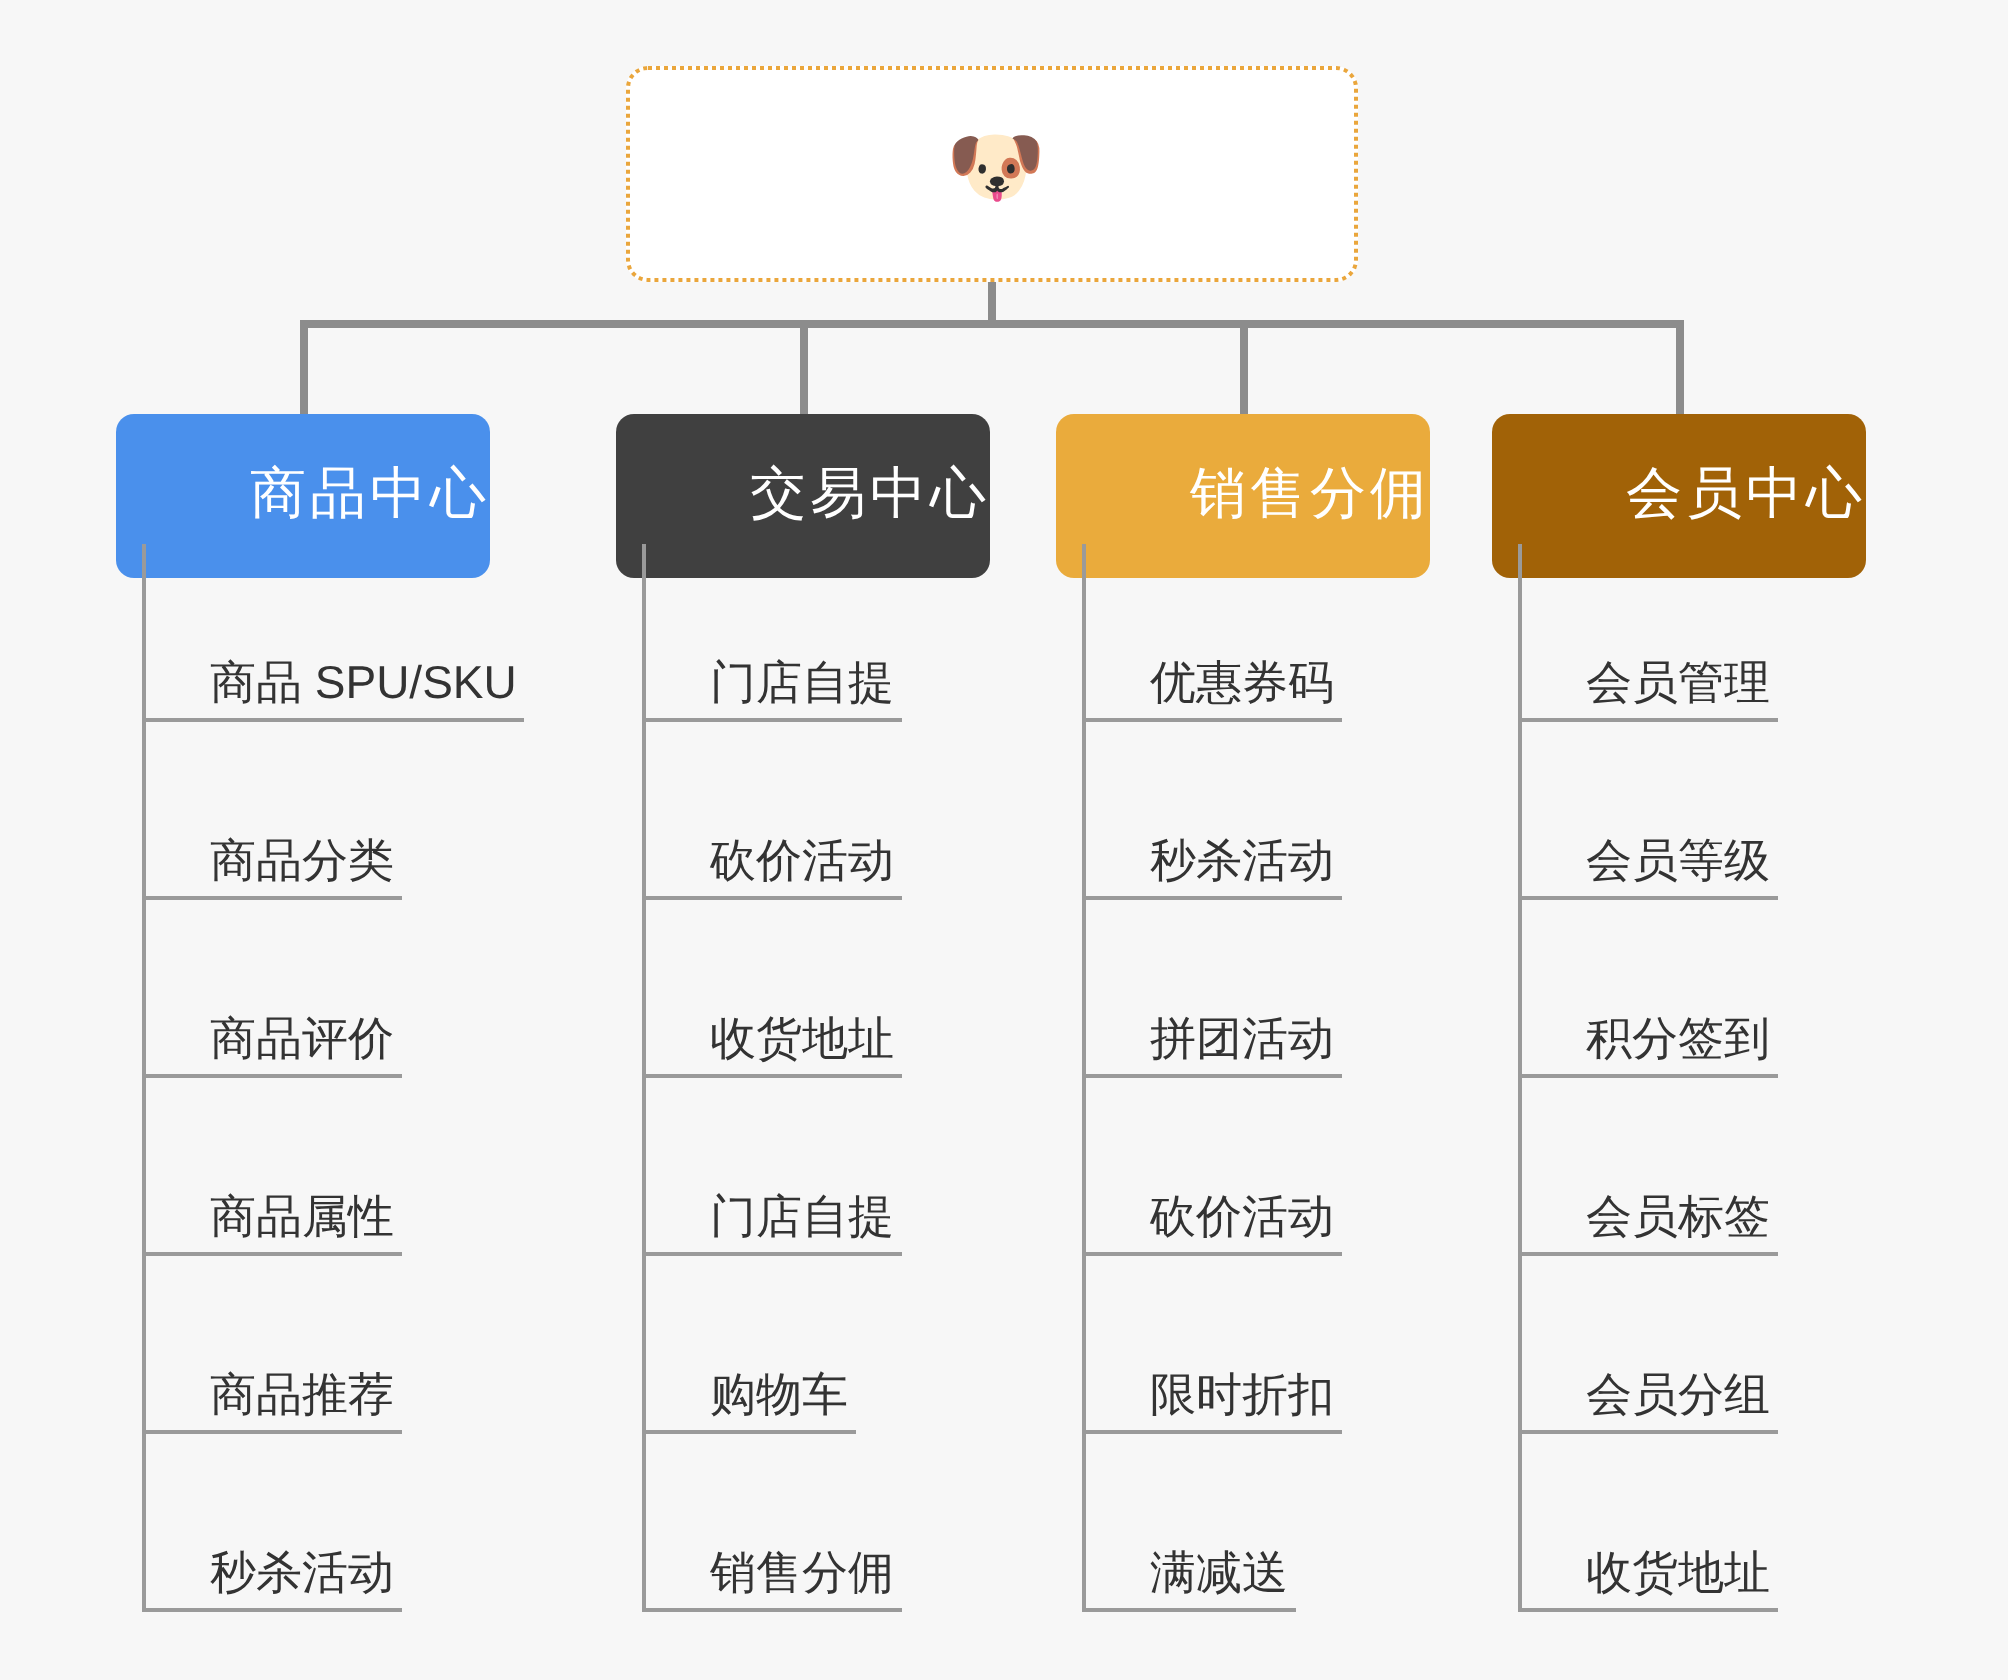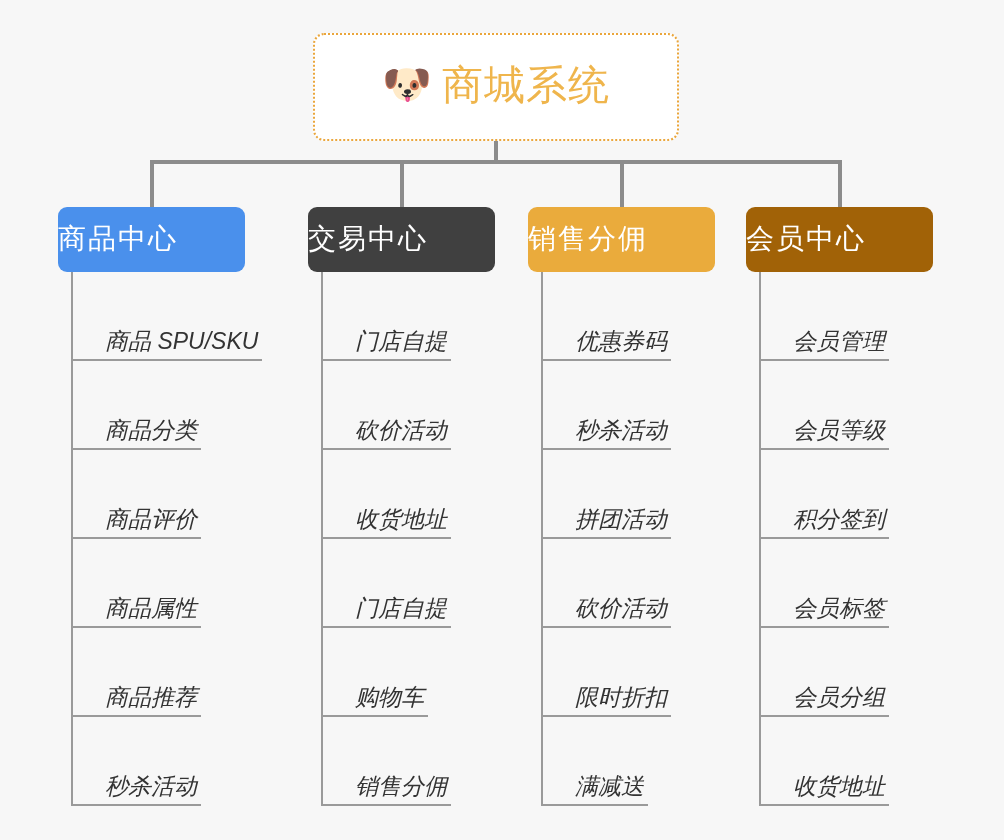--- a/index.html
+++ b/index.html
@@ -87,25 +87,25 @@
     left: 0px;
     width: 4px;
     height: 48px;
     background: #8c8c8c;
   }
   .cat-box {
     position: absolute;
     top: 47px;
     left: -92px;
     width: 187px;
-    height: 65px;
+    height: 82px;
     border-radius: 9px;
     display: flex;
     align-items: center;
-    justify-content: flex-start;
+    justify-content: flex-end;
     box-sizing: border-box;
   }
   .cat-label {
     color: #ffffff;
     font-size: 28px;
     letter-spacing: 2px;
     line-height: 1;
     white-space: nowrap;
     padding-bottom: 2px;
   }
@@ -126,40 +126,38 @@
     height: 89px;
     box-sizing: border-box;
   }
   .leaf-inner {
     position: absolute;
     left: 0;
     bottom: 0;
     padding-left: 34px;
     border-bottom: 2px solid #9a9a9a;
     display: inline-block;
-    font-style: italic;
   }
   .leaf-label {
     font-size: 23px;
     color: #333333;
     white-space: nowrap;
     line-height: 1;
     display: block;
     padding-bottom: 6px;
     padding-right: 4px;
   }
 </style>
 </head>
 <body>
 
 <div id="chart">
 
   <div class="root-node">
     <span class="root-emoji">🐶</span>
-    <span class="root-title">商城系统</span>
   </div>
 
   <div class="conn conn-v stub-root"></div>
   <div class="conn conn-h bus"></div>
 
 <div class="col" style="left: 150px;">
       <div class="col-drop"></div>
       <div class="cat-box" style="background: rgb(74, 144, 236); left: -92px;">
         <span class="cat-label">商品中心</span>
       </div>

